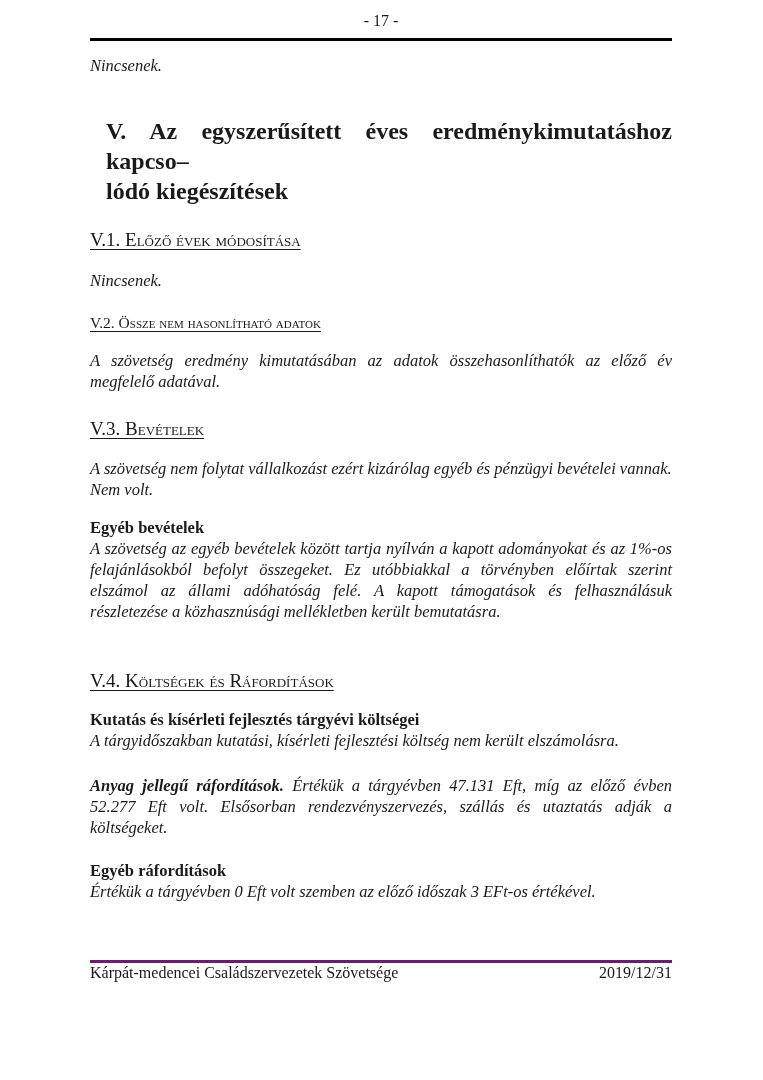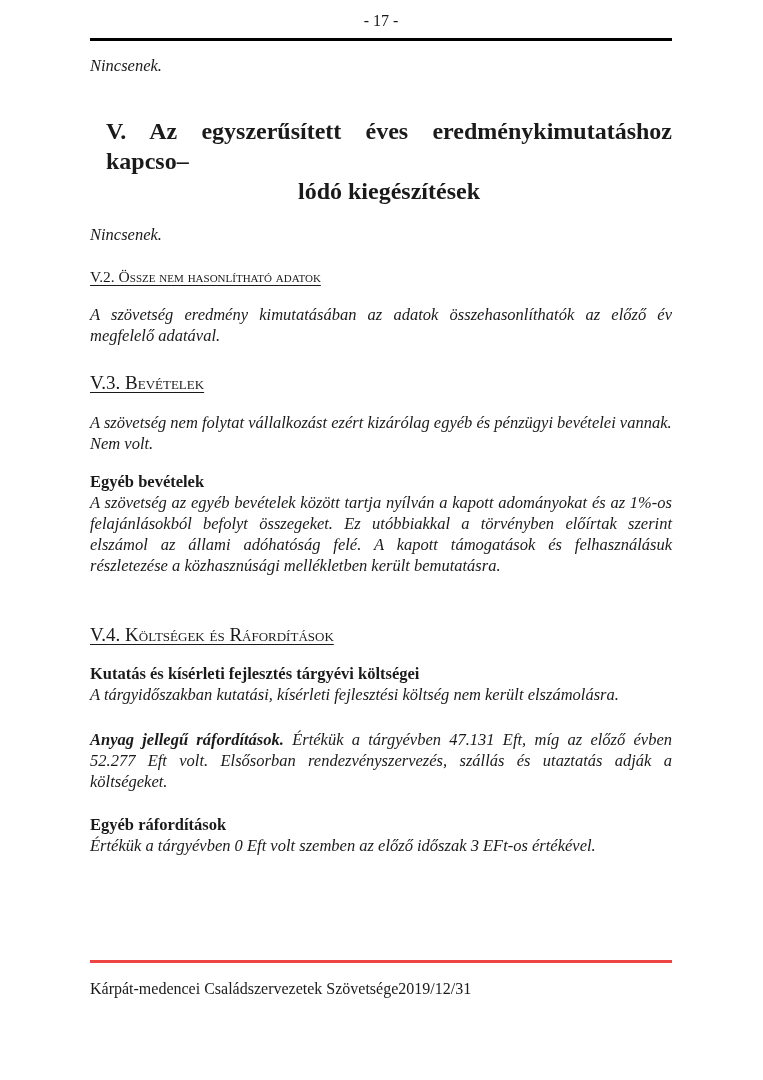--- a/index.html
+++ b/index.html
@@ -43,21 +43,21 @@
     font-size: 24px;
     line-height: 30px;
     font-weight: bold;
     margin: 40px 0 0 16px;
   }
   .h1-line1 {
     display: block;
     text-align: justify;
     text-align-last: justify;
   }
-  .h1-line2 { display: block; text-align: center; }
+  .h1-line2 { display: block; }
   .section-heading {
     font-size: 19px;
     line-height: 24px;
     font-weight: normal;
     font-variant: small-caps;
     text-decoration: underline;
     text-underline-offset: 3px;
     margin: 0;
   }
   .section-heading.small {
@@ -81,44 +81,45 @@
   .mt-v4 { margin-top: 47px; }
   .mt-kutatas { margin-top: 16px; font-family: Liberation Serif, serif; }
   .para-anyag { margin-top: 24px; }
   .mt-egyeb-raf { margin-top: 22px; }
   .lead-bold { font-weight: bold; }
   .footer {
     position: absolute;
     left: 90px;
     right: 91px;
     top: 960px;
-    border-top: 3px solid #ef4444;
-    padding-top: 16px;
+    border-top: 3px solid #701a75;
+    padding-top: 0;
     display: flex;
-    justify-content: flex-start;
+    justify-content: space-between;
     font-size: 16px;
     line-height: 20px;
   }
 </style>
 </head>
 <body>
 
 <div class="page">
 
   <div class="page-number">- 17 -</div>
 
   <hr class="top-rule">
 
   <p class="body-text nincsenek-top">Nincsenek.</p>
 
   <h1 class="main-heading">
     <span class="h1-line1">V. Az egyszerűsített éves eredménykimutatáshoz kapcso–</span>
     <span class="h1-line2">lódó kiegészítések</span>
   </h1>
 
+  <h2 class="section-heading mt-v1">V.1. Előző évek módosítása</h2>
 
   <p class="body-text nincsenek-2">Nincsenek.</p>
 
   <h2 class="section-heading small mt-v2">V.2. Össze nem hasonlítható adatok</h2>
 
   <p class="body-text justified para-v2">A szövetség eredmény kimutatásában az adatok összehasonlíthatók az előző év megfelelő adatával.</p>
 
   <h2 class="section-heading mt-v3">V.3. Bevételek</h2>
 
   <p class="body-text justified para-v3">A szövetség nem folytat vállalkozást ezért kizárólag egyéb és pénzügyi bevételei vannak.</p>

